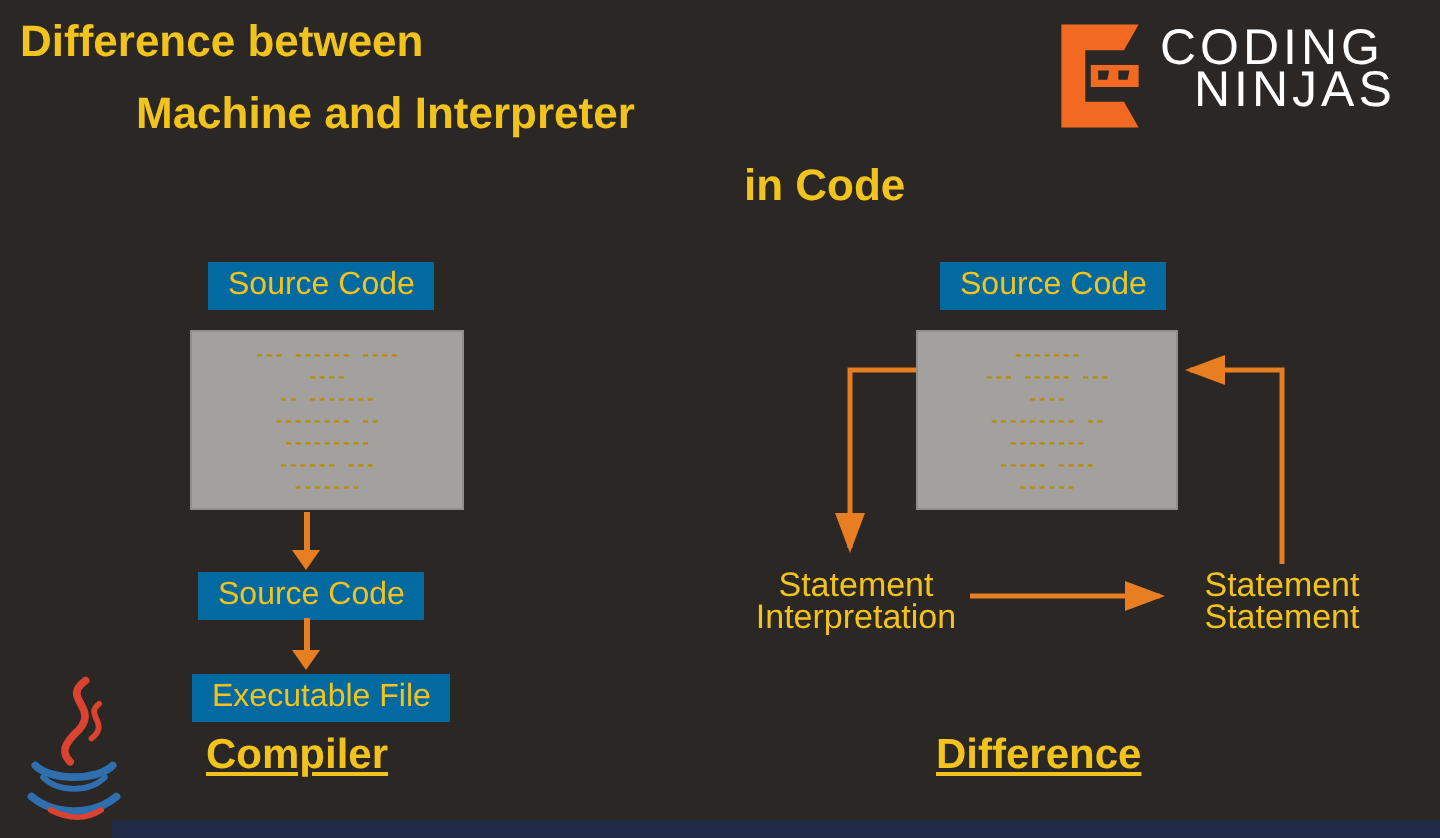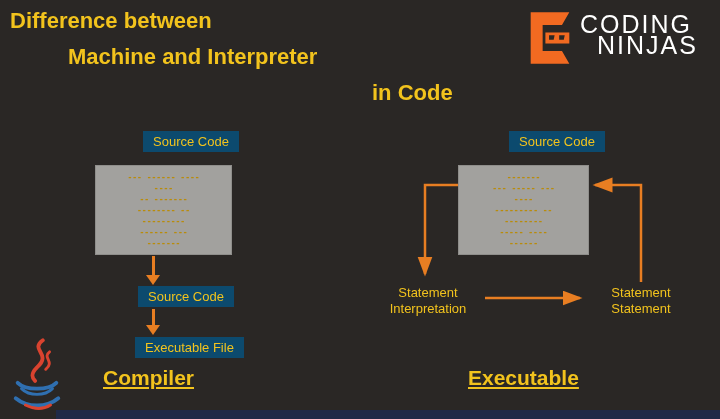--- a/index.html
+++ b/index.html
@@ -5,34 +5,34 @@
   html,body{margin:0;padding:0;background:#111;}
   .page{
     position:relative;width:720px;height:419px;overflow:hidden;
     background:#2a2725;
     font-family:"Liberation Sans",sans-serif;
   }
   .abs{position:absolute;}
   .title-line{position:absolute;color:#f2c31d;font-size:22px;font-weight:bold;white-space:nowrap;}
   .brand-text{position:absolute;color:#ffffff;font-size:25px;font-weight:normal;letter-spacing:2px;white-space:nowrap;text-align:center;}
   .tag{
-    position:absolute;background:#0c4a6e;color:#f2c31d;
-    font-size:13px;padding:3px 10px;white-space:nowrap;margin-left:39px;
+    position:absolute;background:#0369a1;color:#f2c31d;
+    font-size:16px;padding:3px 10px;white-space:nowrap;
   }
   .codebox{
     position:absolute;background:#a2a19e;border:1px solid #8f8e8b;
     display:flex;flex-direction:column;justify-content:center;align-items:center;
     box-sizing:border-box;
   }
   .codeline{
     display:block;color:#b98c0a;font-family:"DejaVu Sans Mono",monospace;
     font-size:8px;line-height:11px;font-weight:bold;text-align:center;white-space:pre;
   }
   .caption{position:absolute;color:#f2c31d;font-size:21px;font-weight:bold;white-space:nowrap;text-decoration:underline;}
-  .flow-label{position:absolute;color:#f2c31d;font-size:13px;line-height:16px;text-align:center;}
+  .flow-label{position:absolute;color:#f2c31d;font-size:17px;line-height:16px;text-align:center;}
   .vline{position:absolute;width:3px;background:#e87e22;}
   .tri-down{
     position:absolute;width:0;height:0;
     border-left:7px solid transparent;border-right:7px solid transparent;
     border-top:10px solid #e87e22;
   }
   .bottom-bar{position:absolute;left:56px;right:0;bottom:0;height:9px;background:#202a47;}
 </style>
 </head>
 <body>
@@ -102,21 +102,21 @@
   <div class="flow-label" style="left:375px;top:285px;width:106px;">
     <span>Statement</span><br>
     <span>Interpretation</span>
   </div>
 
   <div class="flow-label" style="left:591px;top:285px;width:100px;">
     <span>Statement</span><br>
     <span>Statement</span>
   </div>
 
-  <div class="caption" style="left:468px;top:366px;">Executable</div>
+  <div class="caption" style="left:468px;top:366px;">Difference</div>
 
   <svg class="abs" style="left:8px;top:338px;" width="58" height="78" viewBox="0 0 60 80">
     <path d="M36,2 C22,12 46,16 30,30 C24,36 24,40 28,44" stroke="#d9432f" stroke-width="4" fill="none" stroke-linecap="round"></path>
     <path d="M43,14 C35,20 49,24 39,32" stroke="#d9432f" stroke-width="3" fill="none" stroke-linecap="round"></path>
     <path d="M10,46 C18,54 42,54 50,46" stroke="#2f6fb0" stroke-width="4" fill="none" stroke-linecap="round"></path>
     <path d="M14,52 C22,60 38,60 46,52" stroke="#2f6fb0" stroke-width="3" fill="none" stroke-linecap="round"></path>
     <path d="M8,62 C20,72 40,72 52,62" stroke="#2f6fb0" stroke-width="4" fill="none" stroke-linecap="round"></path>
     <path d="M18,69 C28,74 36,74 44,69" stroke="#d9432f" stroke-width="3" fill="none" stroke-linecap="round"></path>
   </svg>
 

